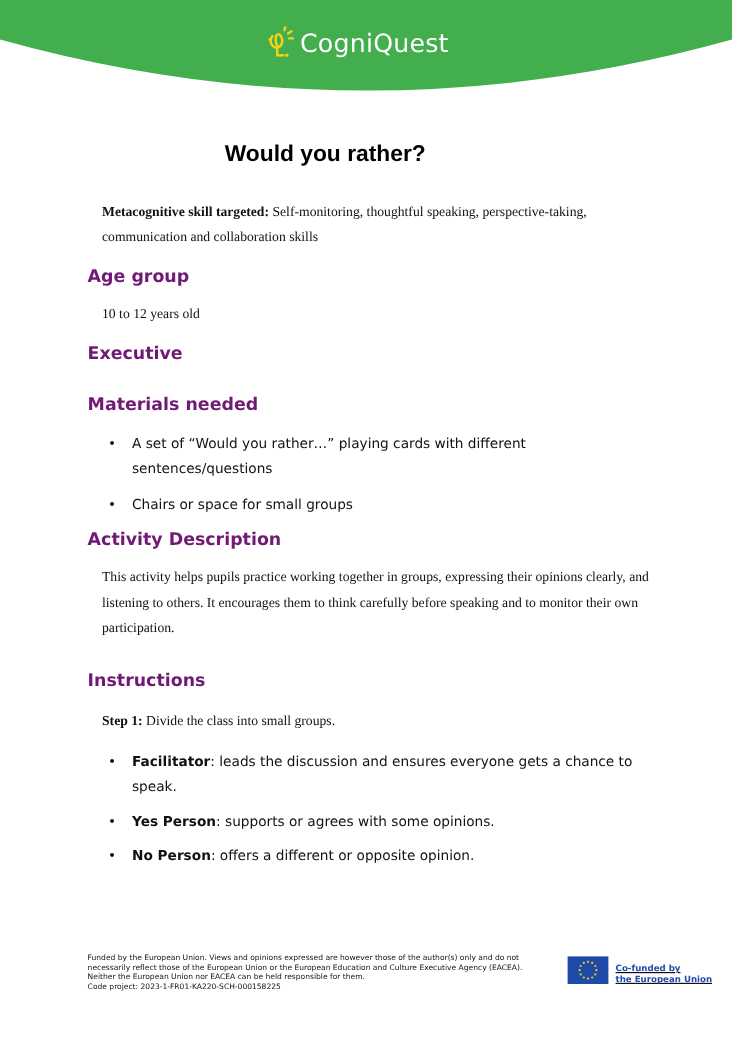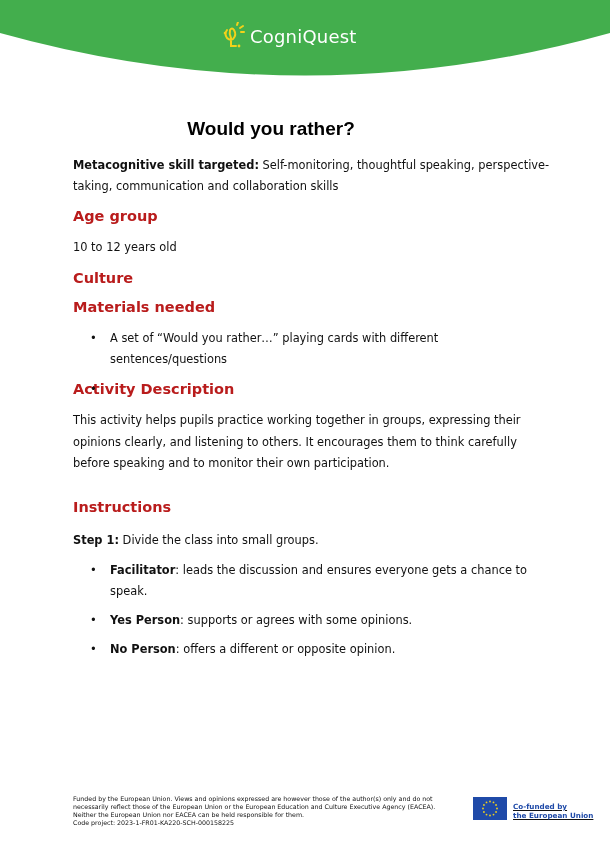--- a/index.html
+++ b/index.html
@@ -1,26 +1,26 @@
 <!DOCTYPE html>
 <html><head>
 <meta charset="utf-8">
 <style>
   html, body { margin: 0; padding: 0; background: #ffffff; }
   body { width: 610px; height: 865px; position: relative; overflow: hidden;
          font-family: "DejaVu Sans", "Liberation Sans", sans-serif; color: #111; }
   .banner { position: absolute; left: 0; top: 0; width: 610px; height: 90px; }
   .logo { position: absolute; left: 222px; top: 22px; display: flex; align-items: center; }
-  .logo-text { color: #ffffff; font-family: "DejaVu Sans", sans-serif; font-size: 18px; margin-left: 2px; letter-spacing: 0.2px; }
+  .logo-text { color: #ffffff; font-family: "DejaVu Sans", sans-serif; font-size: 21px; margin-left: 2px; letter-spacing: 0.2px; }
   .title { position: absolute; top: 118px; left: 0; width: 542px; text-align: center;
            font-family: "Liberation Sans", sans-serif; font-weight: bold; font-size: 19px; color: #000; }
   .content { position: absolute; left: 73px; top: 155px; width: 480px; font-size: 11.4px; line-height: 21px; }
-  .content p { margin: 0; }
+  .content p { margin: 12px; font-family: Liberation Serif, serif; }
   .skill { margin-top: 0; }
-  h2 { margin: 0; font-family: "DejaVu Sans", sans-serif; font-weight: bold; font-size: 14.5px; color: #b91c1c; }
+  h2 { margin: 0; font-family: "DejaVu Sans", sans-serif; font-weight: bold; font-size: 14.5px; color: #701a75; }
   .b { font-weight: bold; }
   ul { margin: 0; padding: 0; list-style: none; }
   li { position: relative; padding-left: 37px; }
   li .bullet { position: absolute; left: 17px; top: 0; }
   .footer-text { position: absolute; left: 73px; top: 795px; width: 400px; font-size: 6.3px; line-height: 8px; color: #111; font-family: "DejaVu Sans", sans-serif; }
   .eu { position: absolute; left: 473px; top: 797px; display: flex; align-items: flex-end; text-decoration: underline; }
   .eu-flag { width: 34px; height: 23px; background: #1f4aa8; position: relative; }
   .eu-label { margin-left: 6px; color: #1f4aa8; font-weight: bold; font-size: 7.2px; line-height: 9px; font-family: "DejaVu Sans", sans-serif; }
 </style>
 </head>
@@ -47,26 +47,26 @@
 <div class="title">Would you rather?</div>
 
 <div class="content">
   <p class="skill">
     <span class="b">Metacognitive skill targeted:</span><span> Self-monitoring, thoughtful speaking, perspective-taking, communication and collaboration skills</span>
   </p>
 
   <h2 style="margin-top:9px">Age group</h2>
   <p style="margin-top:10px">10 to 12 years old</p>
 
-  <h2 style="margin-top:10px">Culture</h2>
+  <h2 style="margin-top:10px">Executive</h2>
 
-  <h2 style="margin-top:8px">Materials needed</h2>
+  <h2 style="margin-top:22px">Materials needed</h2>
   <ul style="margin-top:10px">
     <li><span class="bullet">•</span><span>A set of “Would you rather…” playing cards with different sentences/questions</span></li>
-    <li style="margin-top:9px"><span class="bullet">•</span></li>
+    <li style="margin-top:9px"><span class="bullet">•</span><span>Chairs or space for small groups</span></li>
   </ul>
 
   <h2 style="margin-top:9px">Activity Description</h2>
   <p style="margin-top:10px; line-height:21.5px">This activity helps pupils practice working together in groups, expressing their opinions clearly, and listening to others. It encourages them to think carefully before speaking and to monitor their own participation.</p>
 
   <h2 style="margin-top:22px">Instructions</h2>
   <p style="margin-top:12px"><span class="b">Step 1:</span><span> Divide the class into small groups.</span></p>
 
   <ul style="margin-top:9px">
     <li><span class="bullet">•</span><span class="b">Facilitator</span><span>: leads the discussion and ensures everyone gets a chance to speak.</span></li>

